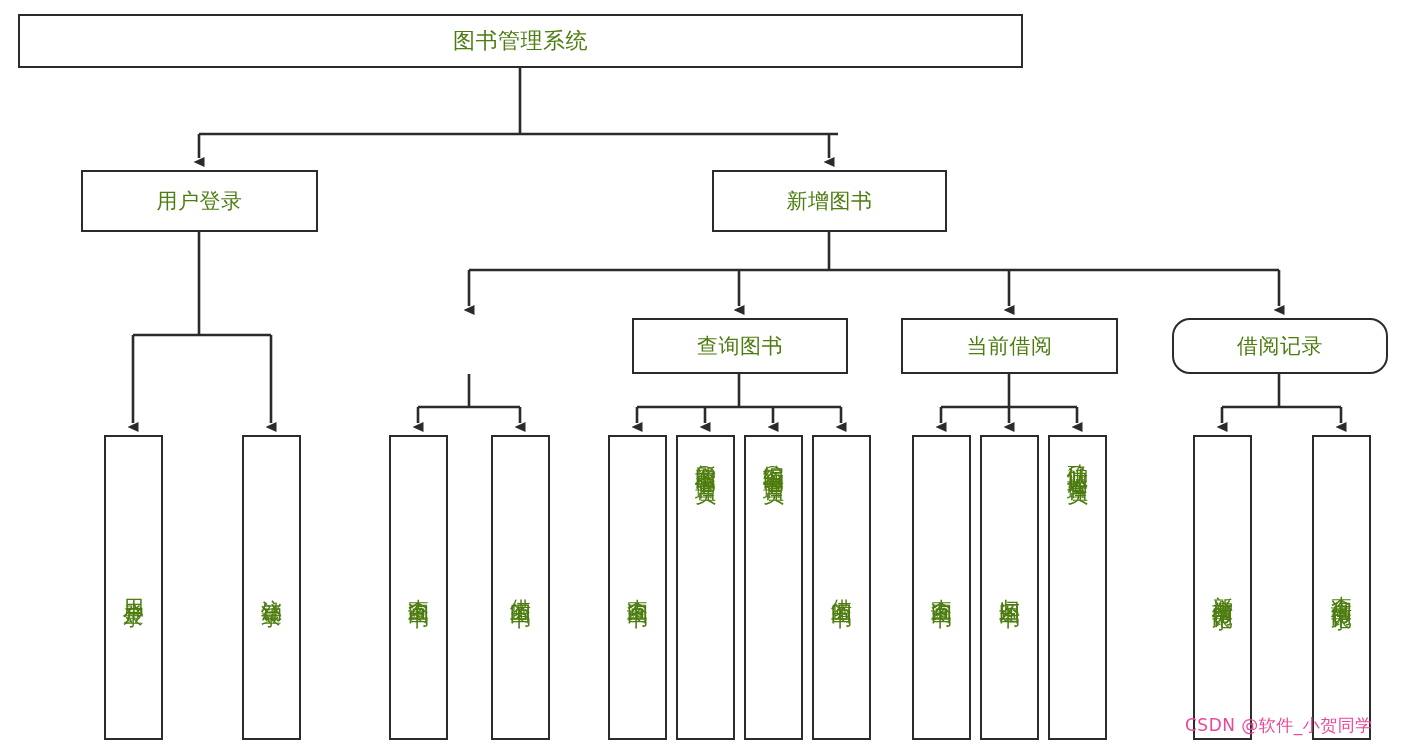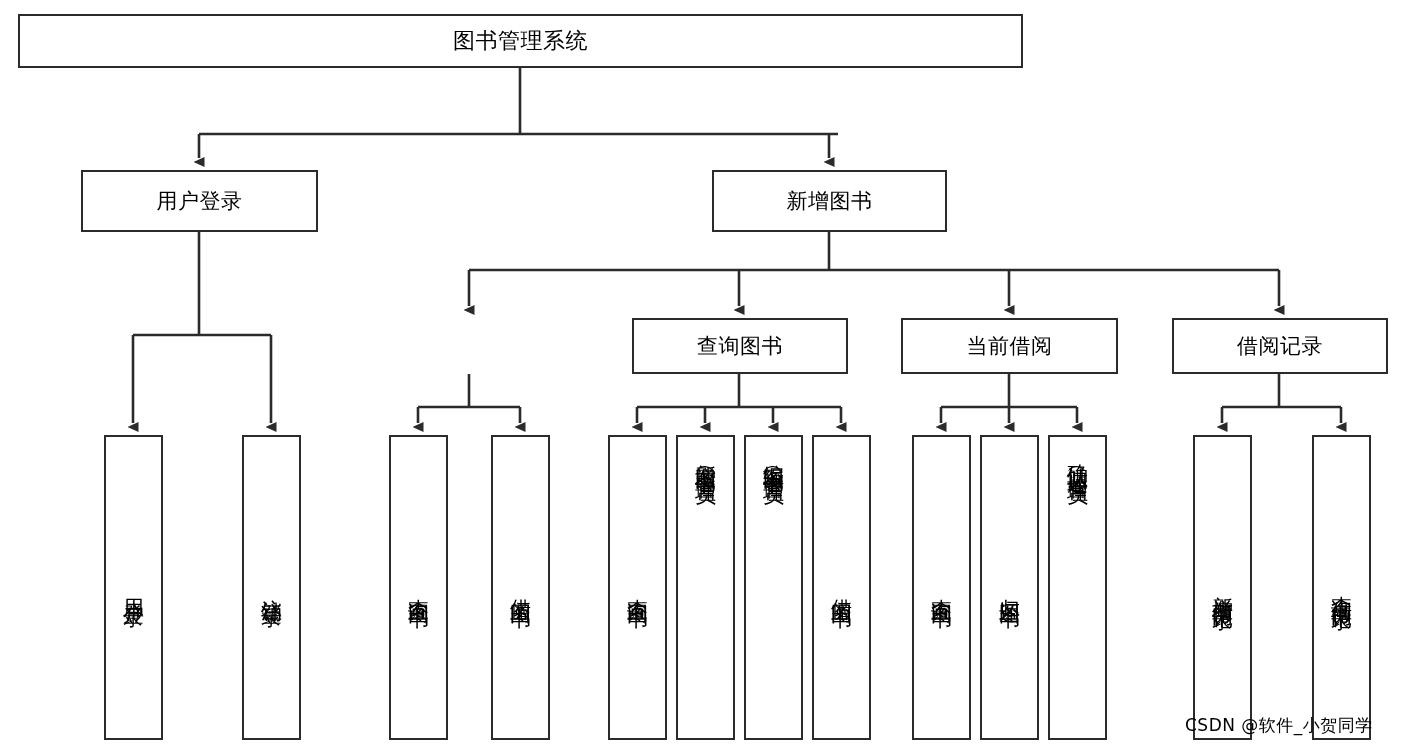--- a/index.html
+++ b/index.html
@@ -27,21 +27,21 @@
     pointer-events: none;
   }
   .node {
     position: absolute;
     box-sizing: border-box;
     background: #ffffff;
     border: 2px solid #2b2b2b;
     display: flex;
     align-items: center;
     justify-content: center;
-    color: #000000;
+    color: #4d7c0f;
   }
   .node-label {
     display: block;
     text-align: center;
     line-height: 1.18;
     white-space: nowrap;
   }
   .node.horiz .node-label {
     font-size: 21px;
     letter-spacing: 0.5px;
@@ -65,21 +65,21 @@
   }
   .node.vert.centered {
     align-items: center;
     padding-top: 0;
   }
   #watermark {
     position: absolute;
     left: 1185px;
     top: 714px;
     font-size: 17px;
-    color: #000000;
+    color: #ec4899;
     white-space: nowrap;
     letter-spacing: 0.5px;
     user-select: none;
   }
 </style>
 </head>
 <body>
 
 <div id="canvas">
 
@@ -143,21 +143,21 @@
   <div class="node horiz" style="left:712px; top:170px; width:235px; height:62px;">
     <span class="node-label">新增图书</span>
   </div>
 
   <div class="node horiz" style="left:632px; top:318px; width:216px; height:56px;">
     <span class="node-label">查询图书</span>
   </div>
   <div class="node horiz" style="left:901px; top:318px; width:217px; height:56px;">
     <span class="node-label">当前借阅</span>
   </div>
-  <div class="node horiz" style="left:1172px; top:318px; width:216px; height:56px;">
+  <div class="node horiz" style="left:1172px; top:318px; width:216px; height:56px;border-radius:18px;">
     <span class="node-label">借阅记录</span>
   </div>
 
   <div class="node vert centered" style="left:104px; top:435px; width:59px; height:305px;">
     <span class="node-label">用户登录</span>
   </div>
   <div class="node vert centered" style="left:242px; top:435px; width:59px; height:305px;">
     <span class="node-label">注销登录</span>
   </div>
 

